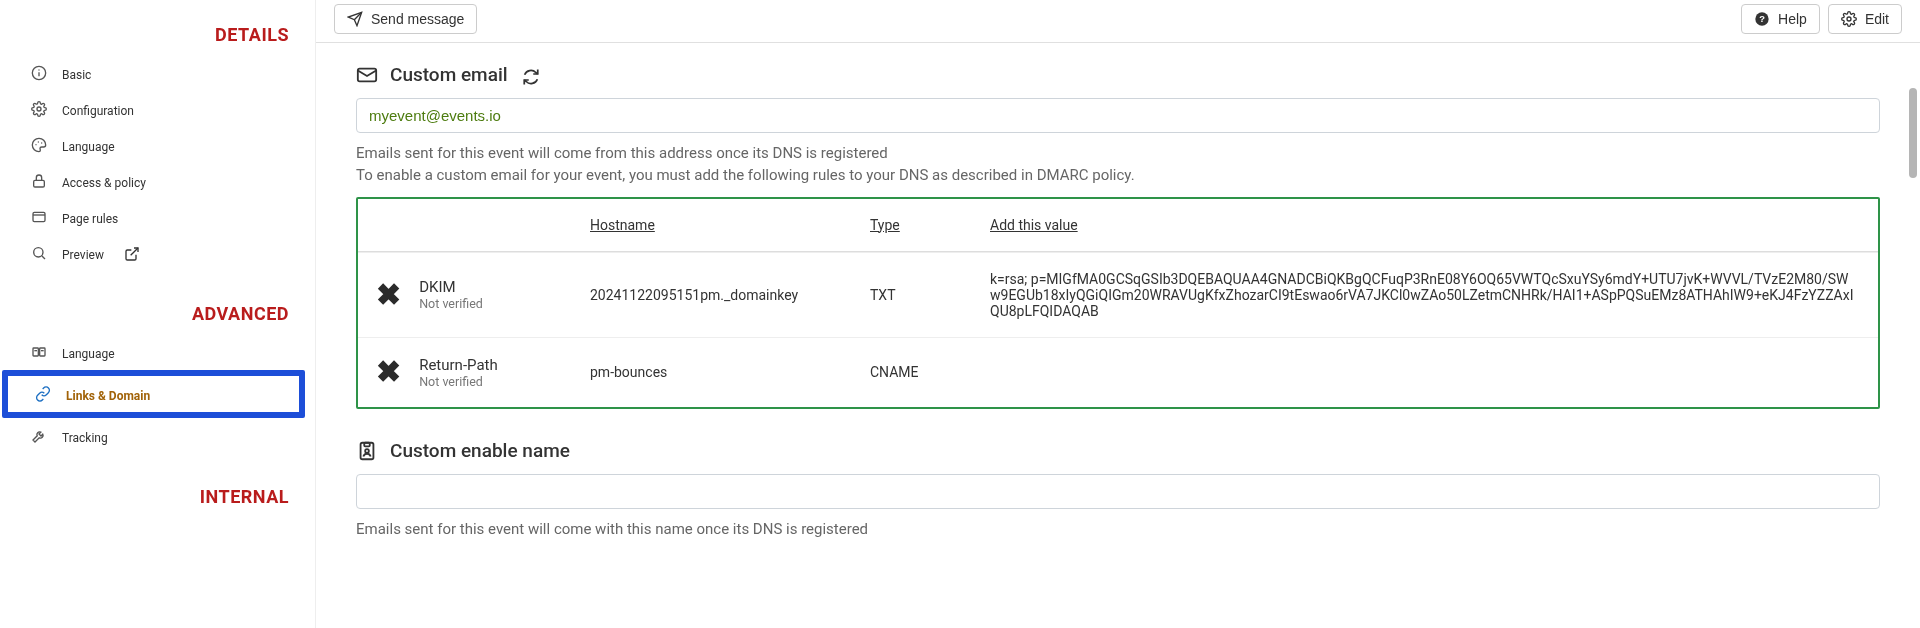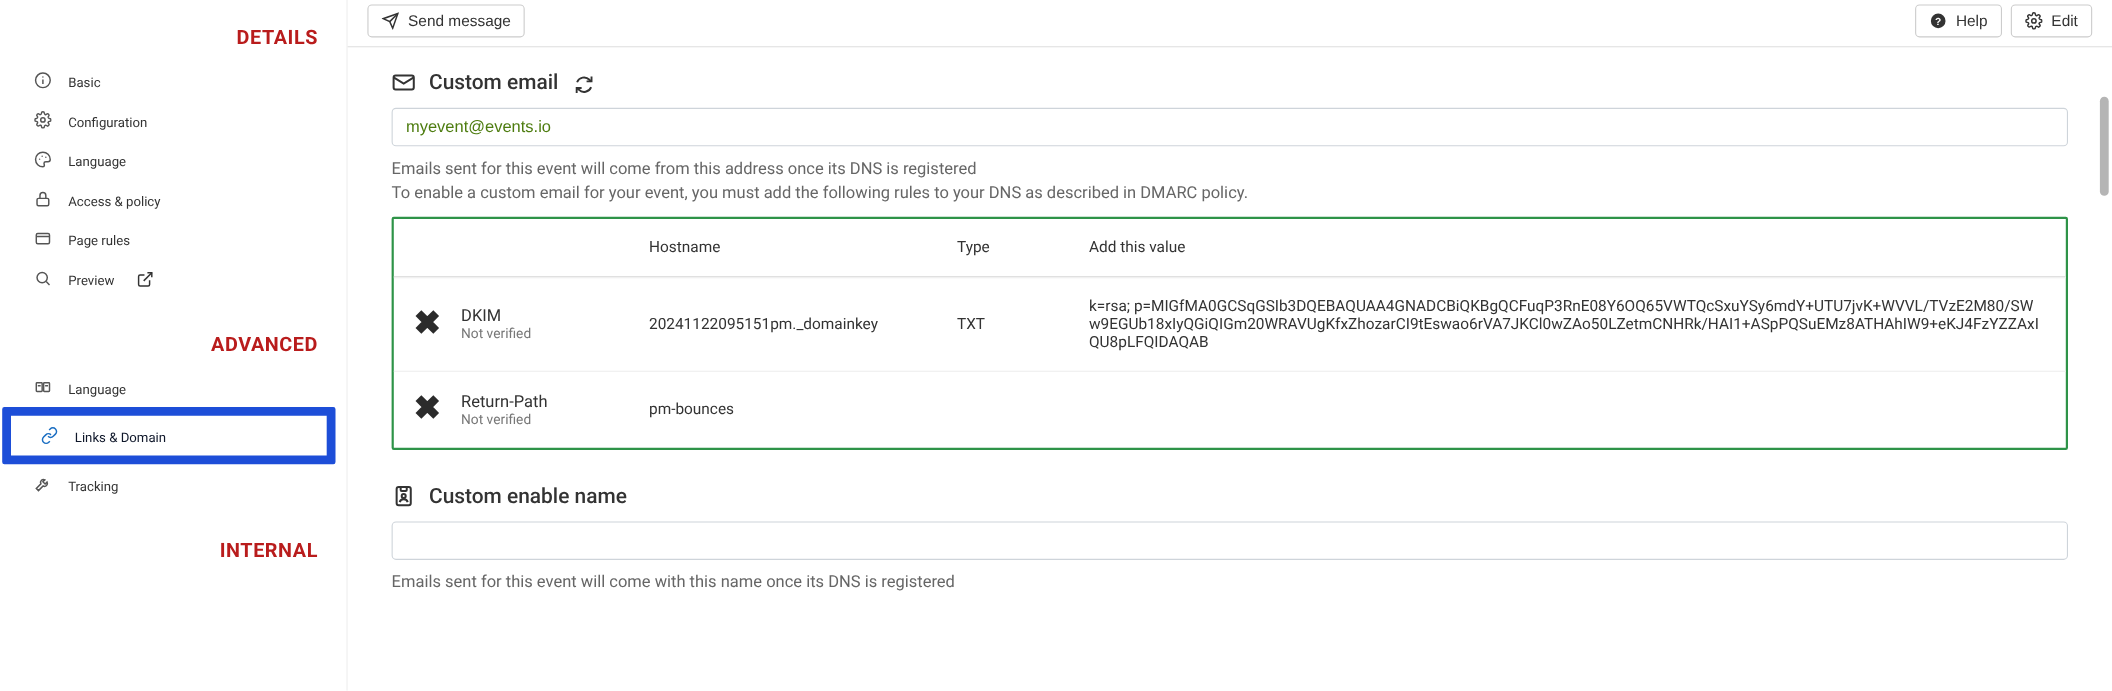--- a/index.html
+++ b/index.html
@@ -31,25 +31,26 @@
       display: flex;
       align-items: flex-end;
       gap: 14px;
       padding: 9px 10px;
       color: #333;
       font-size: 12px;
       border-radius: 2px;
       cursor: pointer;
     }
     .sidebar-item.active {
-      border: 8px solid #1d4ed8;
-      color: #0f172a;
+      border: 6px solid #1d4ed8;
+      color: #a16207;
       margin-left: -18px;
       margin-right: -10px;
       padding-left: 26px;
+      font-weight: bold;
     }
     .sidebar-item .icon {
       width: 18px;
       height: 18px;
       display: inline-flex;
       align-items: center;
       justify-content: center;
       color: #555;
       flex-shrink: 0;
     }
@@ -144,20 +145,21 @@
     }
     .dns-head, .dns-row {
       display: grid;
       grid-template-columns: 220px 280px 120px 1fr;
       align-items: center;
     }
     .dns-head {
       border-bottom: 1px solid #ddd;
       font-size: 14px;
       color: #333;
+      text-decoration: underline;
     }
     .dns-head > div {
       padding: 18px 12px;
       font-weight: 400;
     }
     .dns-row {
       border-top: 1px solid #eee;
     }
     .dns-row > div {
       padding: 18px 12px;
@@ -381,20 +383,21 @@
 
       <div class="dns-row">
         <div class="status-cell">
           <span class="status-x">✖</span>
           <div class="status-labels">
             <div class="primary">Return-Path</div>
             <div class="secondary">Not verified</div>
           </div>
         </div>
         <div>pm-bounces</div>
+        <div>CNAME</div>
       </div>
     </div>
 
     
     <div class="section-heading" style="margin-top:16px">
       <span class="heading-icon">
         <svg viewBox="0 0 24 24" width="22" height="22" fill="none" stroke="currentColor" stroke-width="2">
             <rect x="5" y="3" width="14" height="18" rx="2"></rect>
             <rect x="9" y="3" width="6" height="4" rx="1"></rect>
             <circle cx="12" cy="12" r="2"></circle>

